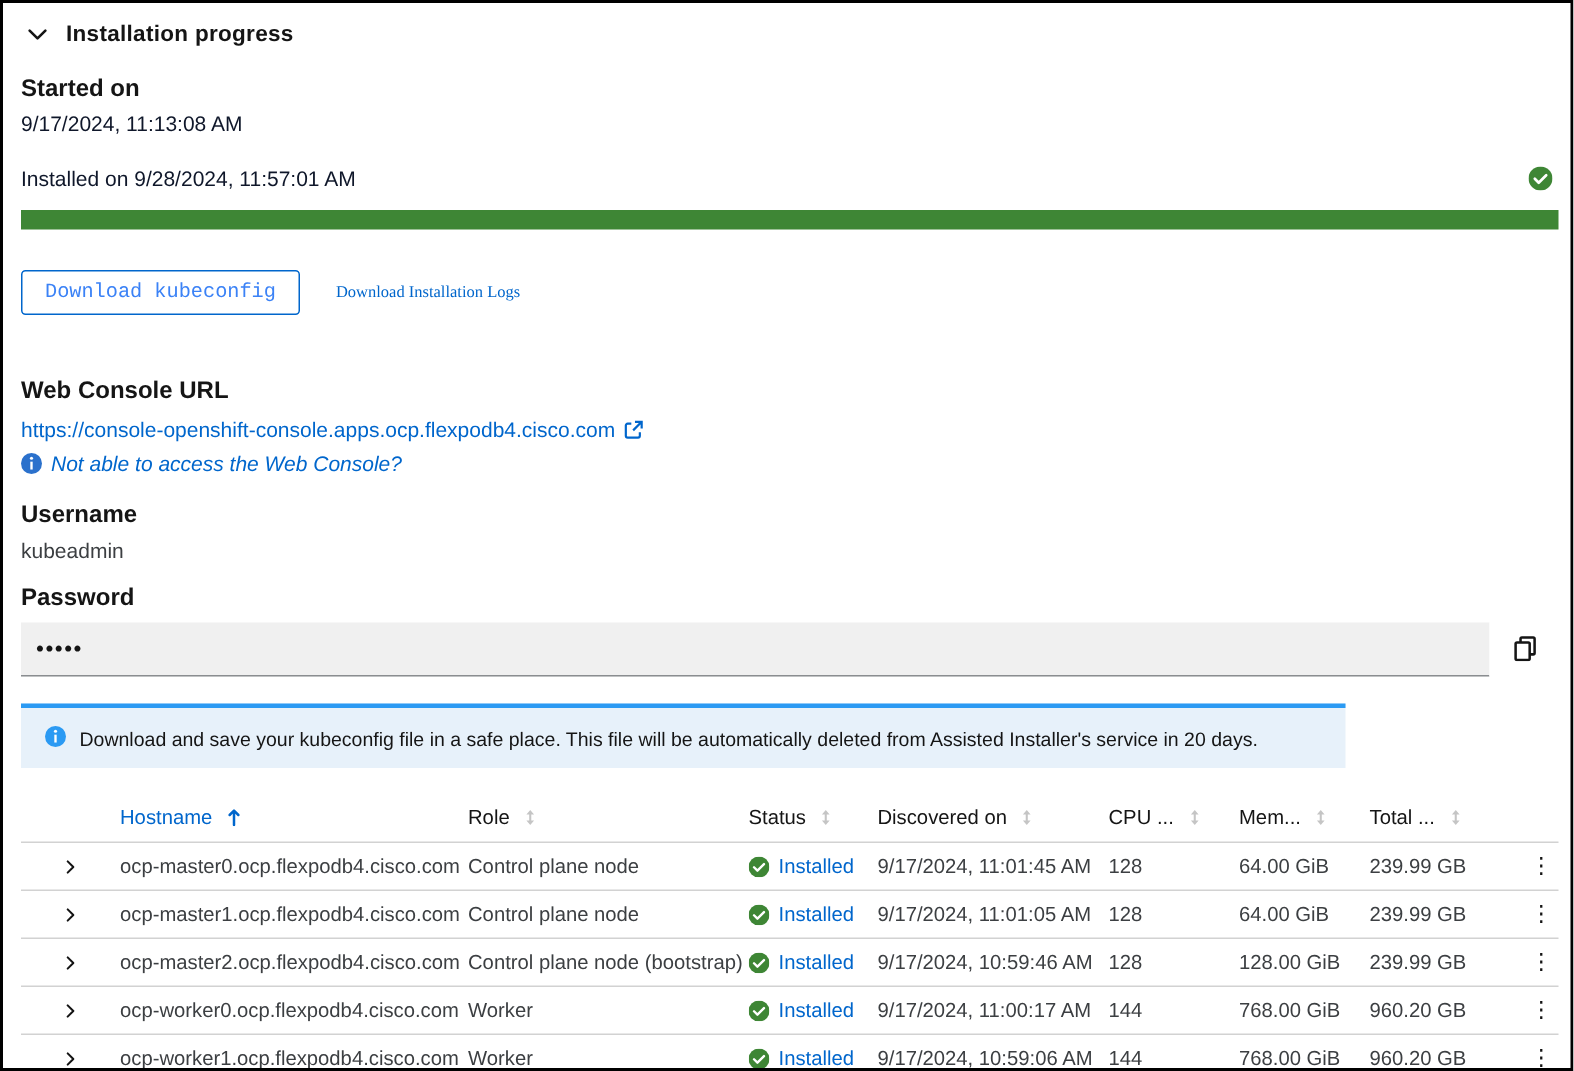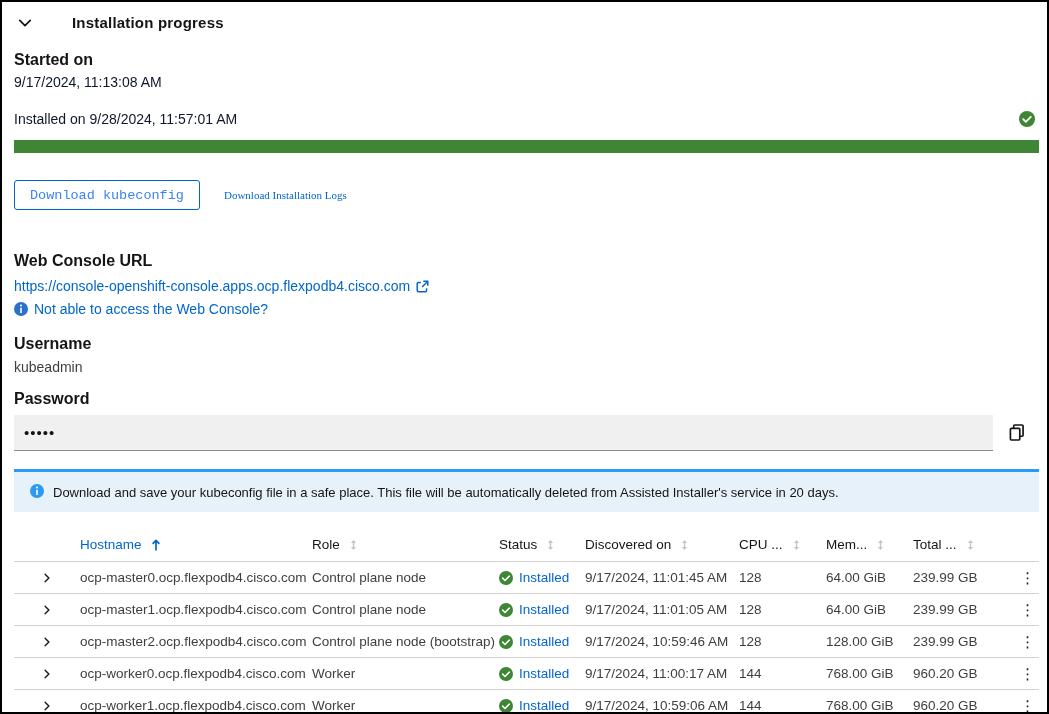--- a/index.html
+++ b/index.html
@@ -5,21 +5,21 @@
   * { margin:0; padding:0; box-sizing:border-box; }
   html,body { background:#fff; }
   body { font-family:"Liberation Sans", sans-serif; }
   .page {
     width:1049px; height:714px; background:#fff;
     border:2px solid #000; overflow:hidden;
     padding:8px 12px 0 12px; position:relative;
     color:#151515;
   }
   
-  .acc-header { display:flex; align-items:center; gap:40px; padding:4px 4px; cursor:pointer; }
+  .acc-header { display:flex; align-items:center; gap:12px; padding:4px 4px; cursor:pointer; }
   .acc-header .chev { width:14px; height:14px; color:#151515; }
   .acc-title { font-size:15px; font-weight:700; letter-spacing:.2px; color:#151515; }
 
   .label-bold { font-size:16px; font-weight:700; color:#151515; }
   .muted { font-size:14px; color:#0f172a; }
 
   .started-block { margin-top:16px; }
   .started-block .muted { margin-top:5px; }
 
   .installed-line { margin-top:21px; display:flex; align-items:center; justify-content:space-between; }
@@ -36,40 +36,40 @@
     font-family:Liberation Mono, monospace; cursor:pointer;
   }
   .btn-link { color:#0066CC; background:none; border:none; font-size:11px; padding:6px 15px; cursor:pointer; font-family:Liberation Serif, serif; }
   .mon-icon { width:15px; height:13px; }
 
   
   .console-section { margin-top:42px; }
   .url-line { margin-top:8px; display:flex; align-items:center; gap:6px; }
   a.plain-link { color:#0066CC; font-size:14px; text-decoration:none; }
   .ext-icon { width:13px; height:13px; color:#0066CC; }
-  .help-line { margin-top:7px; display:flex; align-items:center; gap:6px; cursor:pointer; }
+  .help-line { margin-top:7px; display:flex; align-items:center; gap:6px; cursor:pointer;font-style:italic; }
   .info-icon { width:14px; height:14px; flex:0 0 auto; }
   .username-block { margin-top:18px; }
   .username-block .muted { margin-top:6px; color:#3c3f42; }
   .password-block { margin-top:15px; }
   .pw-row { margin-top:7px; display:flex; width:1025px; }
   .pw-field {
     flex:1 1 auto; background:#f0f0f0; border:none; border-bottom:1px solid #8a8d90;
     height:36px; display:flex; align-items:center; padding:0 10px;
     font-size:15px; letter-spacing:1px; color:#151515;
   }
   .copy-btn {
     width:46px; height:36px; background:#fff; border:none; border-bottom:1px solid #fff;
     display:flex; align-items:center; justify-content:center; cursor:pointer;
   }
   .copy-icon { width:15px; height:17px; color:#151515; }
 
   
   .alert {
-    margin-top:18px; width:1025px; background:#E7F1FA; border-top:3px solid #2B9AF3;
+    margin-top:18px; width:883px; background:#E7F1FA; border-top:3px solid #2B9AF3;
     padding:12px 16px; display:flex; align-items:flex-start; gap:9px;
   }
   .alert-text { font-size:13px; color:#151515; padding-top:1px; }
 
   
   .hosts-table { margin-top:16px; width:1025px; font-size:13.5px; }
   .tr {
     display:grid;
     grid-template-columns:66px 232px 187px 86px 154px 87px 87px 101px 25px;
     align-items:center; height:32px; border-bottom:1px solid #d2d2d2;

